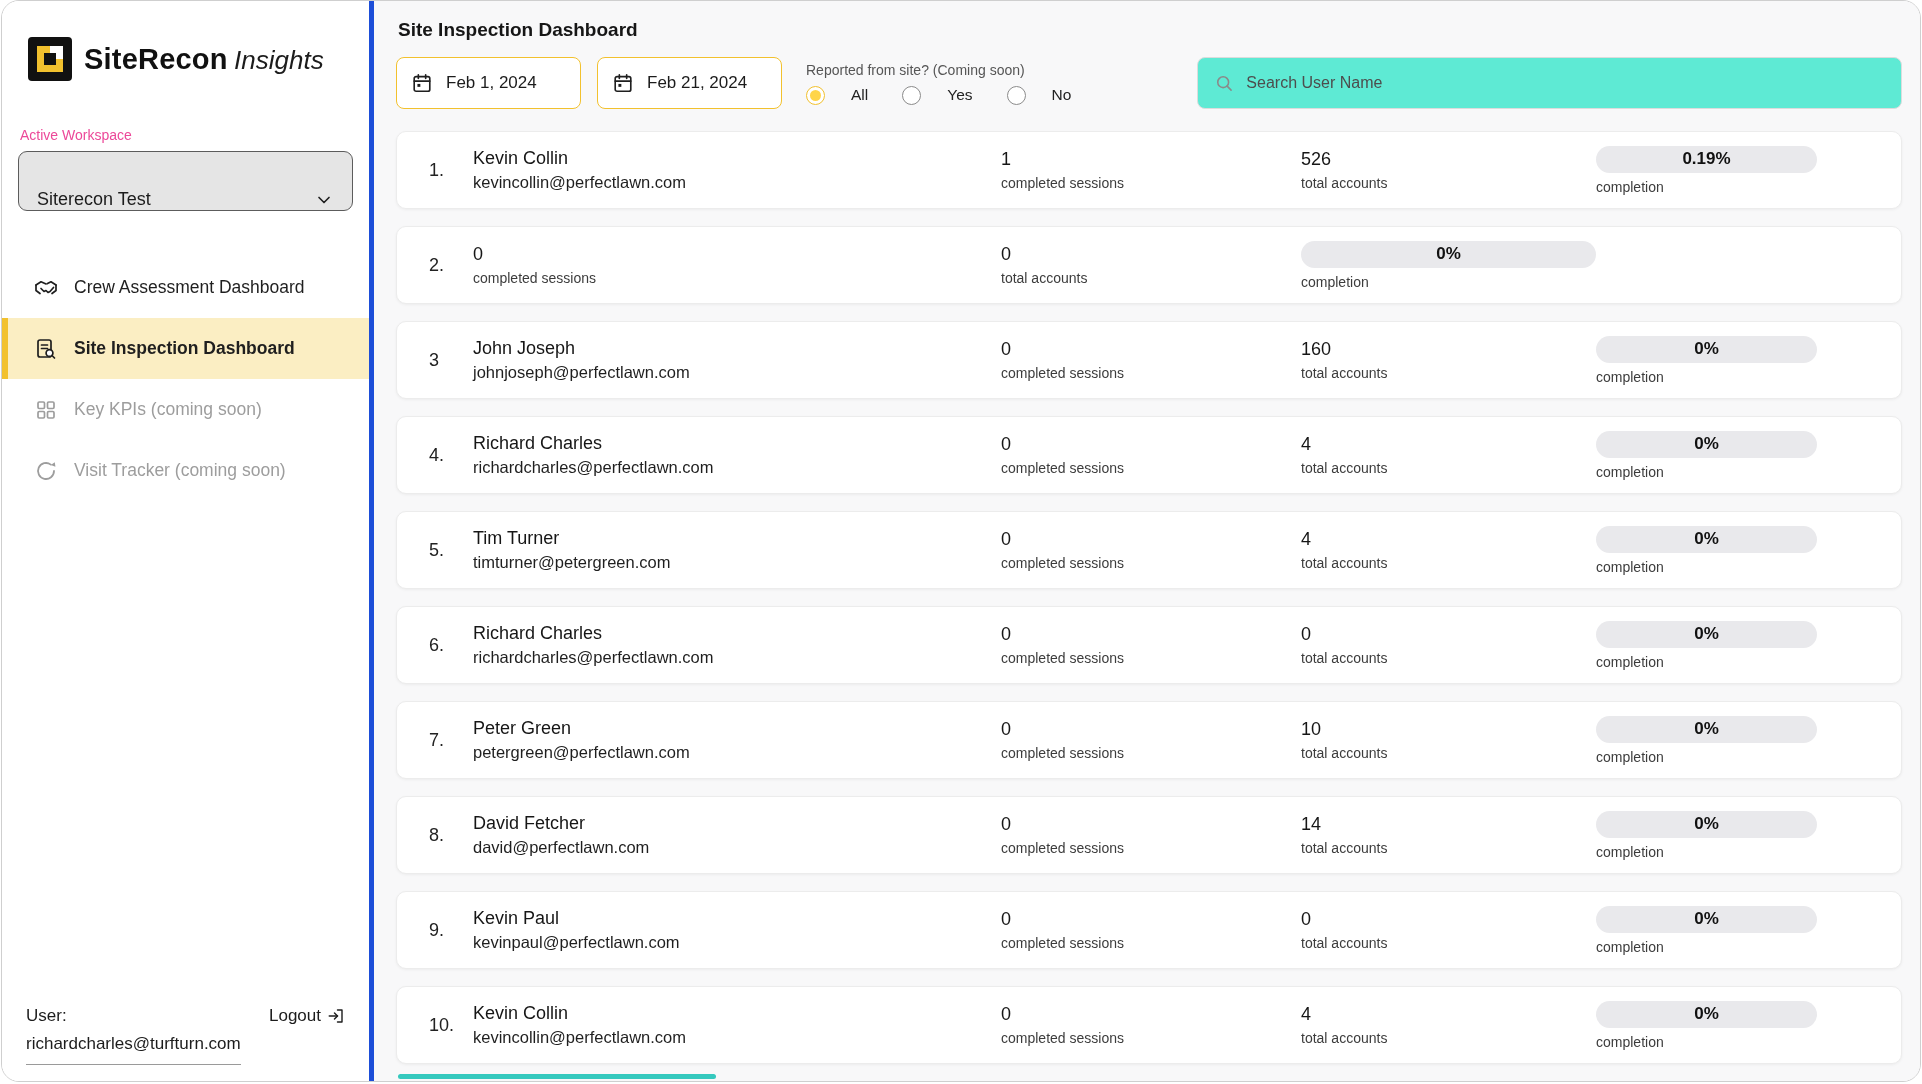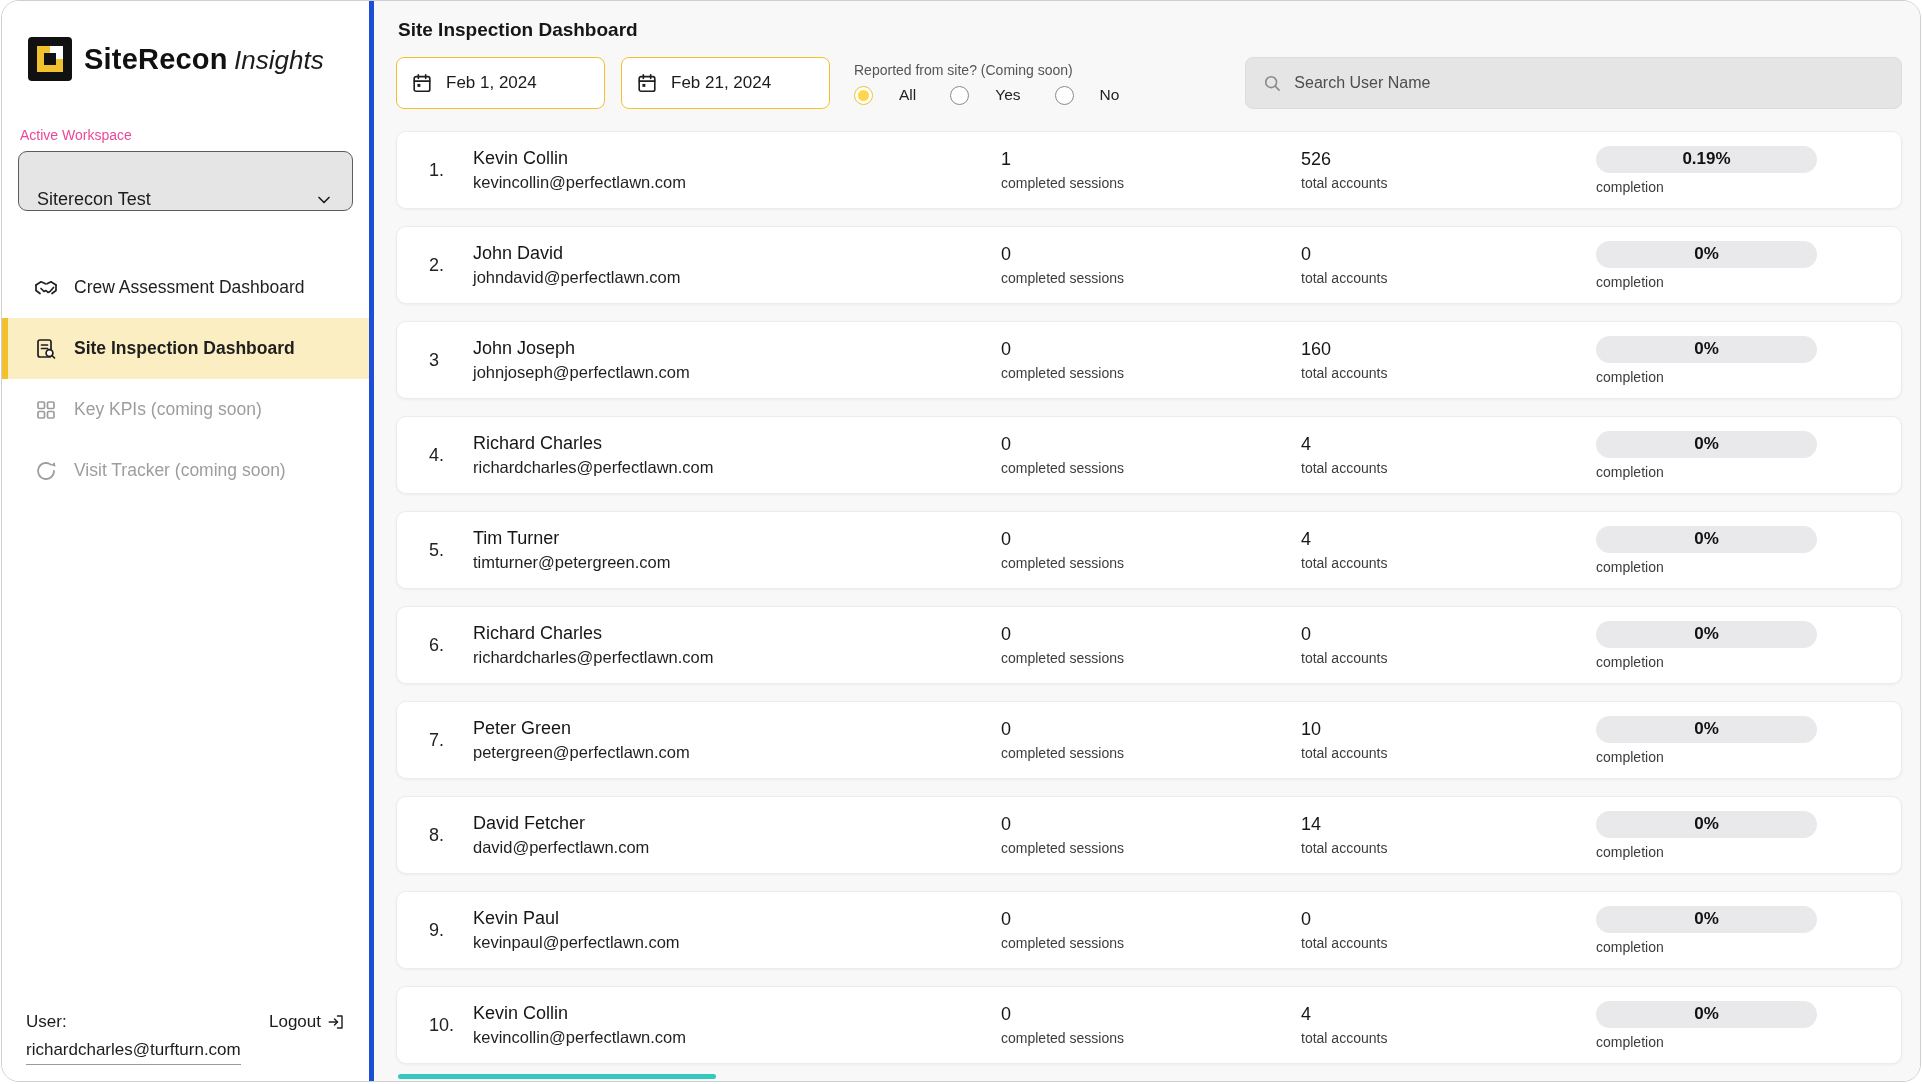--- a/index.html
+++ b/index.html
@@ -107,21 +107,21 @@
   .footer-row {
     display: flex;
     align-items: center;
     justify-content: space-between;
     margin-bottom: 8px;
   }
   .logout {
     display: flex; align-items: center; gap: 6px;
     cursor: pointer; font-size: 17px; color: #1c1c1c;
   }
-  .footer-email { font-size: 17px; color: #1c1c1c; border-bottom: 1px solid #9a9a9a; display: inline-block; padding-bottom: 4px; }
+  .footer-email { font-size: 17px; color: #1c1c1c; border-bottom: 1px solid #9a9a9a; display: inline-block; padding-bottom: 10px; }
 
   
   .main {
     flex: 1;
     background: #f8f8f9;
     padding: 16px 18px 0 22px;
     position: relative;
     overflow: hidden;
   }
   .page-title {
@@ -130,21 +130,21 @@
     color: #161616;
     margin: 2px 0 16px 2px;
   }
   .filters {
     display: flex;
     align-items: center;
     gap: 16px;
     margin-bottom: 22px;
   }
   .date-box {
-    width: 209px;
+    width: 185px;
     height: 52px;
     background: #fff;
     border: 1.6px solid var(--accent-yellow, #F2C12E);
     border-radius: 8px;
     display: flex;
     align-items: center;
     gap: 13px;
     padding: 0 14px;
     font-size: 17px;
     font-weight: 500;
@@ -169,21 +169,21 @@
   }
   .radio-opt.selected .radio-circle::after {
     content: ""; position: absolute; inset: 3px;
     border-radius: 50%;
     background: #ffd54a;
   }
   .search-box {
     flex: 1;
     height: 52px;
     margin-left: 110px;
-    background: #e5e5e5;
+    background: #5eead4;
     border: 1px solid #dcdcdc;
     border-radius: 8px;
     display: flex;
     align-items: center;
     gap: 12px;
     padding: 0 16px;
   }
   .search-box input {
     border: none; outline: none; flex: 1;
     font-size: 16px; font-family: inherit; color: #222;
@@ -389,24 +389,20 @@
     <div class="cell completion">
       <div class="pill">
         <span>0.19%</span>
       </div>
       <div class="label">completion</div>
     </div>
   </div>
 
   <div class="user-row">
     <div class="cell index">2.</div>
-    <div class="cell who">
-      <div class="name">John David</div>
-      <div class="email">johndavid@perfectlawn.com</div>
-    </div>
     <div class="cell metric">
       <div class="value">0</div>
       <div class="label">completed sessions</div>
     </div>
     <div class="cell metric">
       <div class="value">0</div>
       <div class="label">total accounts</div>
     </div>
     <div class="cell completion">
       <div class="pill">

